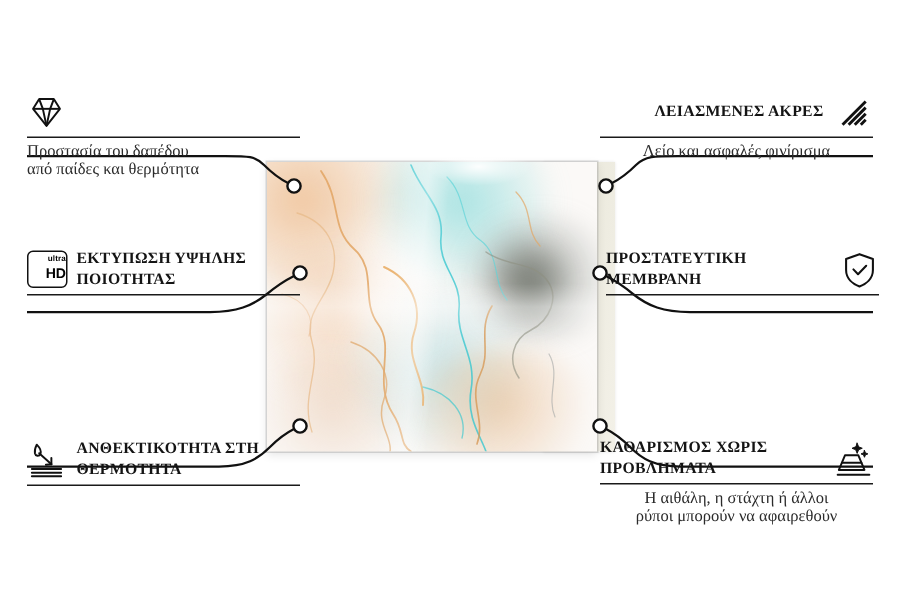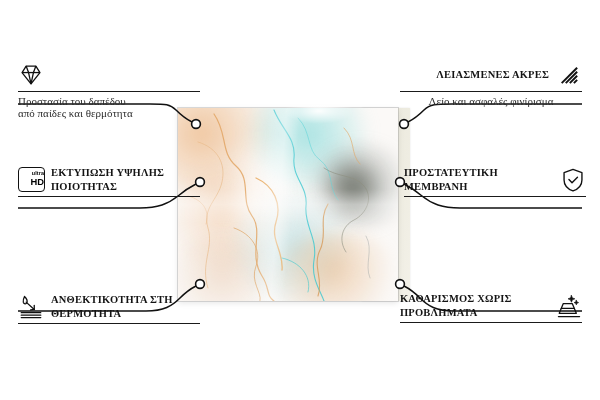--- a/index.html
+++ b/index.html
@@ -228,15 +228,16 @@
           <path d="M4 25 L9 13 H20 L25 25 Z"></path>
           <path d="M6.5 19 H22.5"></path>
           <path d="M3 29 H29"></path>
           <path d="M19 3 L20.2 6 L23.2 7.2 L20.2 8.4 L19 11.4 L17.8 8.4 L14.8 7.2 L17.8 6 Z" fill="#111" stroke-width="0.8"></path>
           <path d="M25 9 L25.8 11 L27.8 11.8 L25.8 12.6 L25 14.6 L24.2 12.6 L22.2 11.8 L24.2 11 Z" fill="#111" stroke-width="0.8"></path>
         </g>
           </svg>
       </span>
     </div>
     <div class="rule"></div>
+    <div class="desc">Η αιθάλη, η στάχτη ή άλλοι<br>ρύποι μπορούν να αφαιρεθούν</div>
   </div>
 
 </div>
 
 </body></html>

